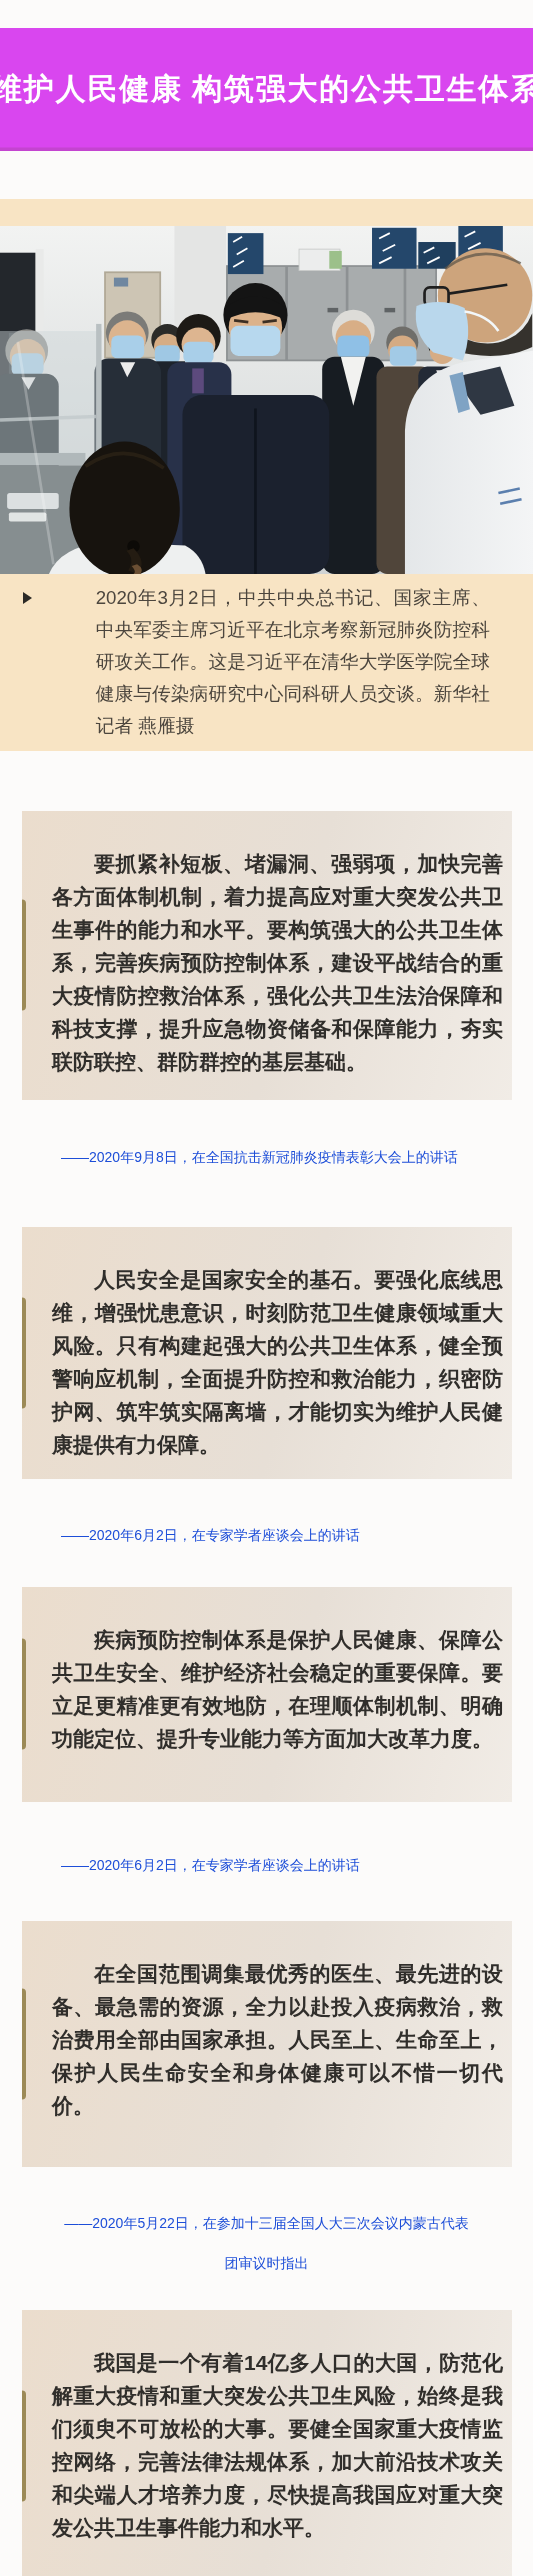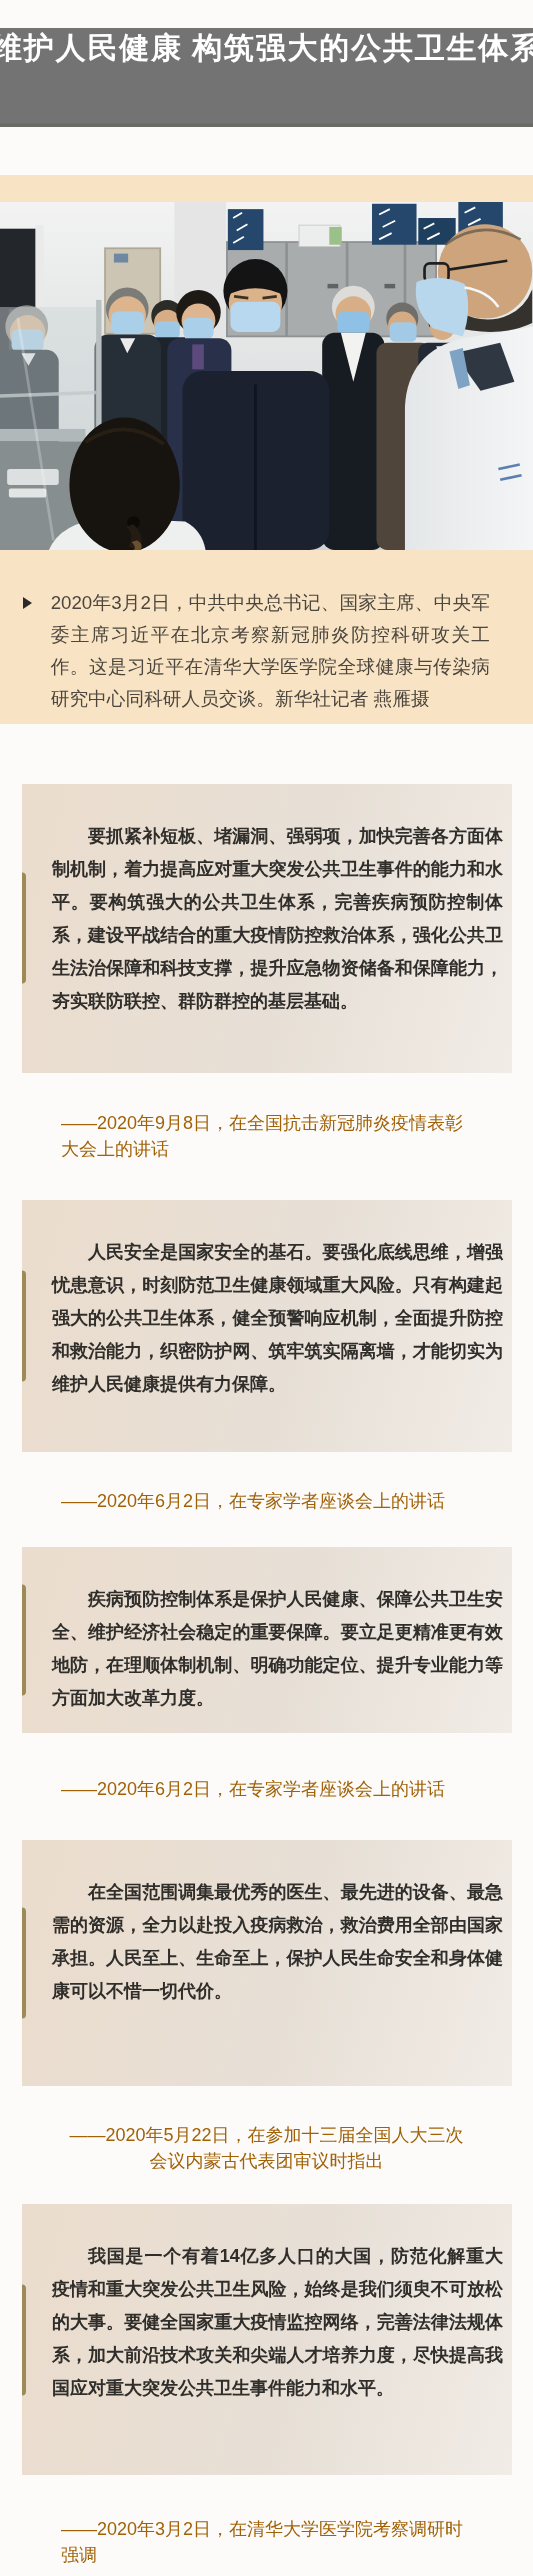--- a/index.html
+++ b/index.html
@@ -7,68 +7,68 @@
     width:534px; margin:0; background:#fcfbfa;
     font-family:"Liberation Sans","DejaVu Sans",sans-serif;
     -webkit-font-smoothing:antialiased;
   }
   .spacer-top { height:27.6px; }
   .spacer-mid { height:48px; }
   .spacer-gap { height:60px; }
 
   
   .banner {
-    height:99px; background:#737373;
-    display:flex; align-items:flex-start; justify-content:center;
+    height:123px; background:#d946ef;
+    display:flex; align-items:center; justify-content:center;
     box-shadow:inset 0 -3.6px 0 rgba(70,58,20,.14);
   }
   .banner h1 {
     margin:0; font-family:"Liberation Serif","DejaVu Serif",serif;
     font-weight:700; font-size:30px; color:#ffffff; letter-spacing:1.8px;
     white-space:nowrap;
   }
 
   
   .photo-section { background:#f8e4c4; padding-top:27px; }
   .photo { width:534px; height:348px; display:block; }
   .photo svg { display:block; }
-  .caption { display:flex; padding:37px 44px 9px 23px; }
+  .caption { display:flex; padding:8px 44px 9px 23px;gap:45px; }
   .caption .tri {
     flex:0 0 auto; width:0; height:0; margin:10.7px 18.7px 0 0;
     border-left:9.8px solid #2c2a26;
     border-top:6.2px solid transparent; border-bottom:6.2px solid transparent;
   }
   .caption p {
     margin:0; font-size:18.7px; line-height:32px; color:#4c463e;
     text-align:justify;
   }
 
   
   .quote {
     position:relative; margin:0 22px; box-sizing:border-box;
     padding:36px 9px 0 30px; overflow:hidden;
     background:linear-gradient(105deg,#ebddcd 0%,#e7dfd6 55%,#f1ece6 100%);
   }
   .quote p {
-    margin:0; font-size:18px; line-height:33px; font-weight:700;
+    margin:0; font-size:21px; line-height:33px; font-weight:700;
     color:#302e2b; text-indent:2em; text-align:justify;
   }
   .quote .bar {
     position:absolute; left:-3.6px; top:50%; transform:translateY(-50%);
     width:8px; height:111px; border-radius:4.4px; background:#9c8a57;
   }
   .q1 { height:289px; }
   .q2 { height:252px; }
-  .q3 { height:186px; }
+  .q3 { height:215px; }
   .q4 { height:246px; }
   .q5 { height:271px; }
 
   
   .source {
-    font-size:18px; line-height:26px; color:#a16207;
+    font-size:14px; line-height:40px; color:#1d4ed8;
     max-width:411px; text-align:left;
   }
   .s1 { margin:37px 53px 35px 61px; min-height:55px; }
   .s2 { margin:36px 53px 32px 61px; min-height:27.6px; max-width:463px; }
   .s3 { margin:43px 53px 36px 61px; min-height:27.6px; max-width:463px; }
   .s4 { margin:36px 53px 27.6px 61px; min-height:55px;text-align:center; }
   .s5 { margin:41px 53px 9px 61px; min-height:55px; }
 </style>
 </head>
 <body>

